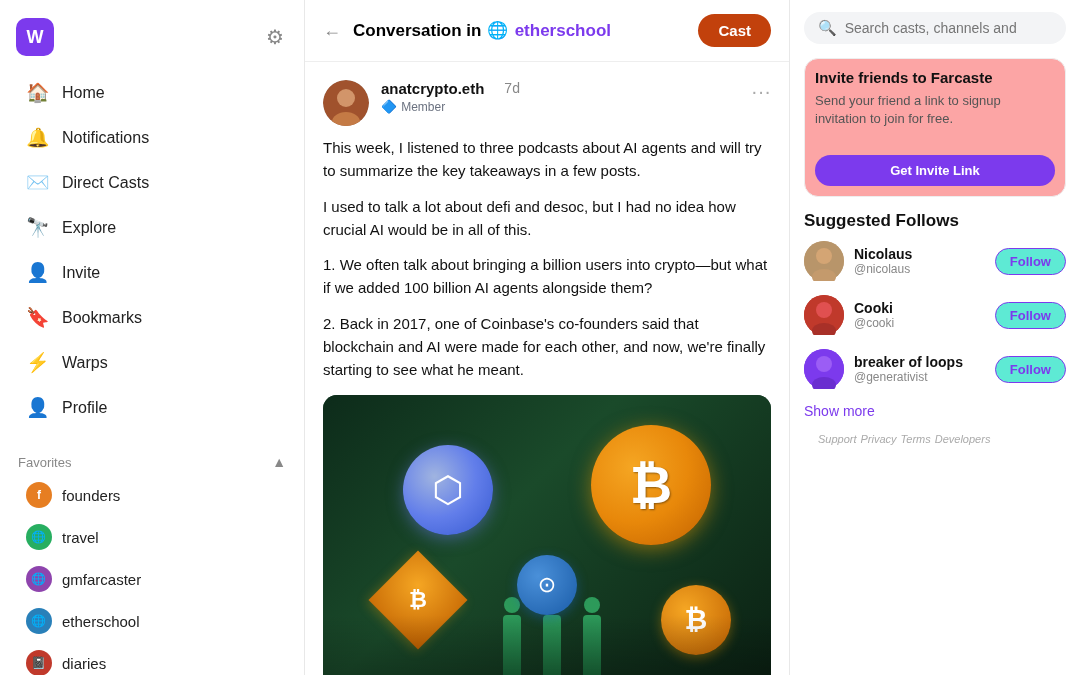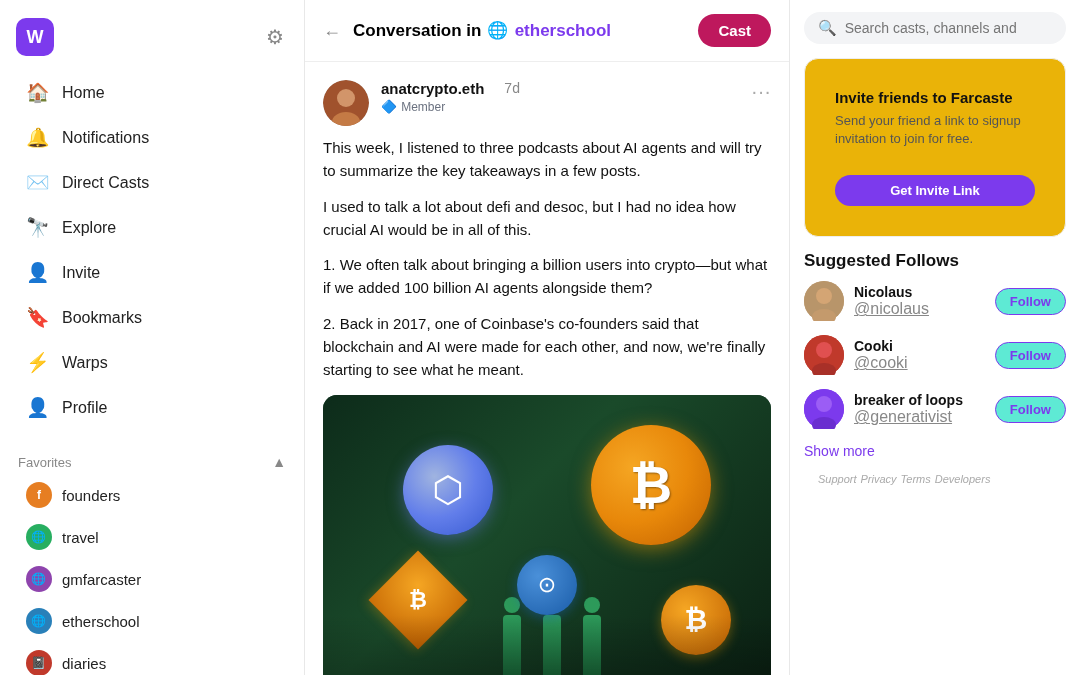--- a/index.html
+++ b/index.html
@@ -79,21 +79,21 @@
       border-bottom: 1px solid #eee;
       position: sticky; top: 0; background: #fff; z-index: 10;
     }
     .conv-back {
       color: #888; font-size: 18px; cursor: pointer; margin-right: 6px;
     }
     .conv-title {
       font-size: 17px; font-weight: 600; display: flex; align-items: center; gap: 6px;
     }
     .cast-btn {
-      background: #be185d; color: #fff; border: none;
+      background: #c2410c; color: #fff; border: none;
       padding: 8px 20px; border-radius: 20px;
       font-size: 15px; font-weight: 600; cursor: pointer;
     }
 
     .post-container { padding: 18px 18px 0 18px; }
     .post-header { display: flex; align-items: flex-start; gap: 12px; margin-bottom: 10px; }
     .post-avatar {
       width: 46px; height: 46px; border-radius: 50%; overflow: hidden; flex-shrink: 0;
       background: #ccc;
       display: flex; align-items: center; justify-content: center; font-size: 20px;
@@ -188,22 +188,22 @@
       background: #f3f4f6; border-radius: 20px;
       padding: 7px 14px; margin: 0 14px 14px 14px; gap: 8px;
     }
     .search-icon { color: #aaa; font-size: 15px; }
     .search-input {
       border: none; background: none; outline: none;
       font-size: 14px; color: #333; width: 100%;
     }
 
     .invite-card {
-      background: #eab308; border: 1px solid #eee; border-radius: 14px;
-      margin: 0 14px 14px 14px; padding: 30px;
+      background: #fca5a5; border: 1px solid #eee; border-radius: 14px;
+      margin: 0 14px 14px 14px; padding: 10px;
     }
     .invite-title { font-size: 15px; font-weight: 700; margin-bottom: 6px; color: #111; }
     .invite-desc { font-size: 13px; color: #555; line-height: 1.4; margin-bottom: 27px; }
     .invite-link-btn {
       background: #7c3aed; color: #fff; border: none;
       padding: 8px 14px; border-radius: 20px; font-size: 13px; font-weight: 600;
       cursor: pointer; width: 100%;
     }
 
     .suggested-section { padding: 0 14px; }
@@ -213,21 +213,21 @@
       display: flex; align-items: center; gap: 10px;
       margin-bottom: 14px;
     }
     .follow-avatar {
       width: 40px; height: 40px; border-radius: 50%;
       display: flex; align-items: center; justify-content: center;
       font-size: 16px; font-weight: 700; color: #fff; flex-shrink: 0;
     }
     .follow-info { flex: 1; }
     .follow-name { font-size: 14px; font-weight: 600; color: #111; }
-    .follow-handle { font-size: 16px; color: #888; text-decoration: underline; }
+    .follow-handle { font-size: 12px; color: #888; }
     .follow-btn {
       background: #5eead4; border: 1.5px solid #7c3aed; color: #7c3aed;
       padding: 5px 14px; border-radius: 20px; font-size: 13px; font-weight: 600;
       cursor: pointer;
     }
 
     .show-more { font-size: 14px; color: #7c3aed; cursor: pointer; margin-bottom: 14px; }
     .footer-links { font-size: 11px; color: #aaa; display: flex; flex-wrap: wrap; gap: 4px; padding: 0 14px; }
     .footer-link { cursor: pointer; font-style: italic; }
   </style>

